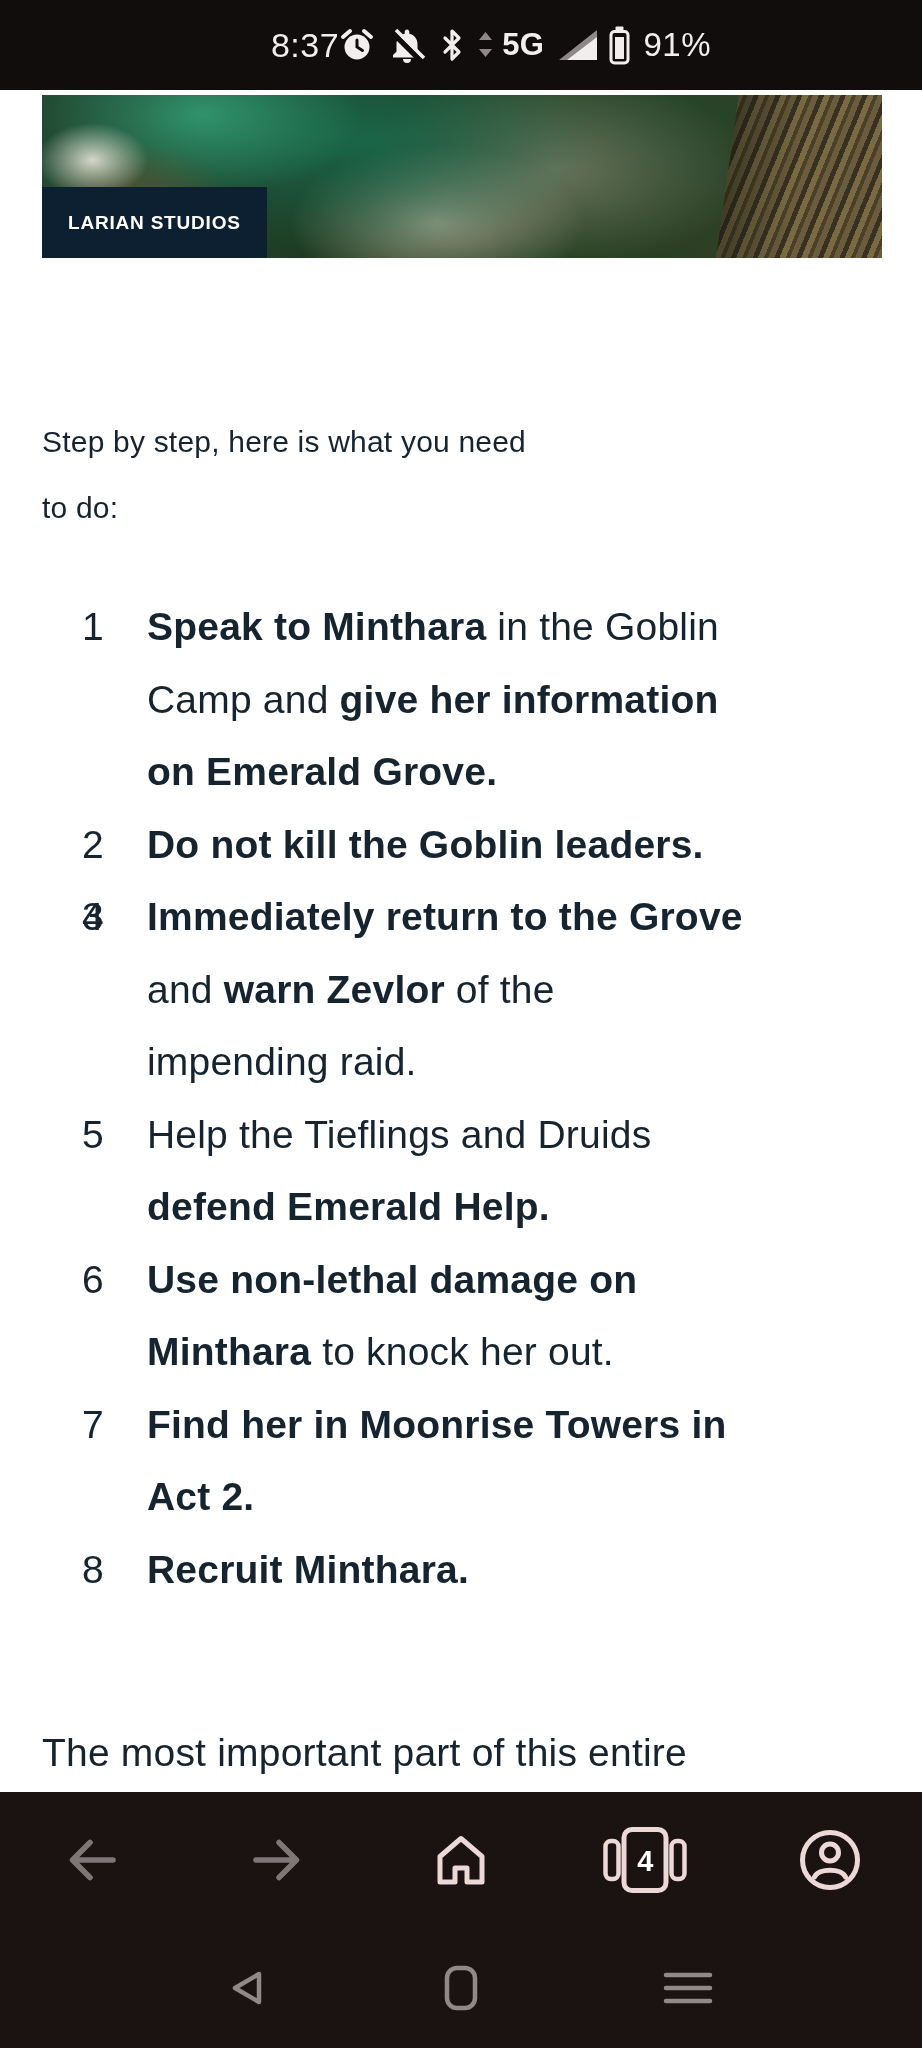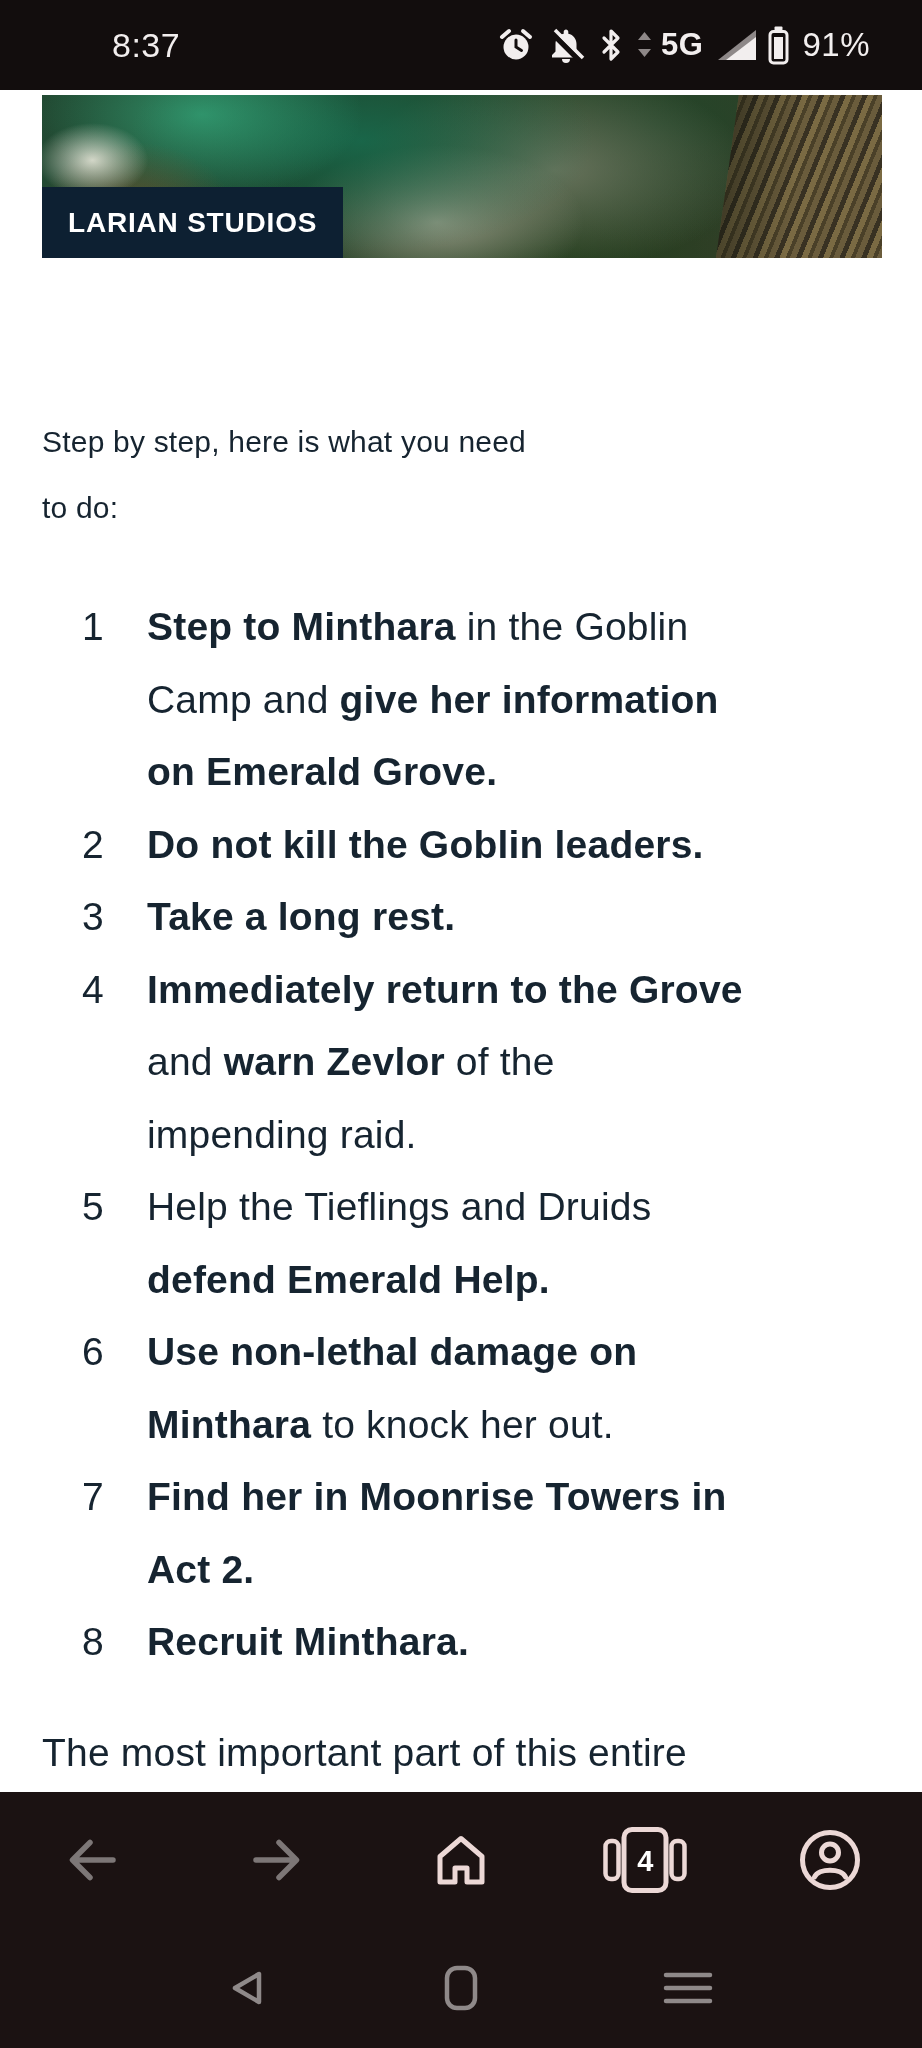--- a/index.html
+++ b/index.html
@@ -6,21 +6,21 @@
   .screen{
     position:relative;width:922px;height:2048px;overflow:hidden;
     background:var(--page-bg,#fff);
     font-family:"Liberation Sans",sans-serif;
     color:var(--text,#162430);
   }
   
   .status-bar{
     position:absolute;left:0;top:0;width:922px;height:90px;
     background:var(--statusbar-bg,#120d0d);
-    display:flex;align-items:center;justify-content:space-between;
+    display:flex;align-items:center;justify-content:center;
     color:var(--status-icon,#f2eeee);
   }
   .status-time{margin-left:112px;font-size:34px;letter-spacing:.5px;}
   .status-right{display:flex;align-items:center;gap:13px;margin-right:52px;}
   .status-right svg{display:block;}
   .net-label{font-size:31px;font-weight:700;letter-spacing:.5px;}
   .batt-label{font-size:33px;letter-spacing:.5px;}
   
   .hero{
     position:absolute;left:42px;top:95px;width:840px;height:163px;overflow:hidden;
@@ -39,21 +39,21 @@
     content:"";position:absolute;right:-14px;top:-6px;width:170px;height:120%;
     transform:skewX(-8deg);
     background:
       linear-gradient(to left, rgba(15,20,12,0) 60%, rgba(15,20,12,.45)),
       repeating-linear-gradient(105deg,#7a6a43 0 6px,#4a4028 6px 10px,#6a5c3c 10px 16px,#383122 16px 21px);
   }
   .credit-badge{
     position:absolute;left:0;bottom:0;height:71px;z-index:2;
     background:var(--badge-bg,#0d2032);color:var(--badge-text,#fff);
     display:flex;align-items:center;padding:0 26px;
-    font-size:28px;font-weight:700;letter-spacing:.8px;
+    font-size:19px;font-weight:700;letter-spacing:.8px;
   }
   
   .caption{
     position:absolute;left:42px;top:283px;width:840px;
     font-size:30px;line-height:40px;letter-spacing:.2px;
     color:var(--muted,#5f646b);
   }
   .heading{
     position:absolute;left:42px;top:409px;width:850px;margin:0;
     font-size:30px;line-height:66px;font-weight:400;letter-spacing:.2px;
@@ -148,31 +148,30 @@
 
 
   <h2 class="heading">
     <span class="hline">Step by step, here is what you need</span>
     <span class="hline">to do:</span>
   </h2>
 
   <ol class="steps">
       <li>
         <span class="num">1</span>
-        <div class="sline"><span class="b">Step to Minthara</span><span> in the Goblin</span></div>
+        <div class="sline"><span class="b">Speak to Minthara</span><span> in the Goblin</span></div>
         <div class="sline"><span>Camp and </span><span class="b">give her information</span></div>
         <div class="sline"><span class="b">on Emerald Grove.</span></div>
       </li>
       <li>
         <span class="num">2</span>
         <div class="sline"><span class="b">Do not kill the Goblin leaders.</span></div>
       </li>
       <li>
         <span class="num">3</span>
-        <div class="sline"><span class="b">Take a long rest.</span></div>
       </li>
       <li>
         <span class="num">4</span>
         <div class="sline"><span class="b">Immediately return to the Grove</span></div>
         <div class="sline"><span>and </span><span class="b">warn Zevlor</span><span> of the</span></div>
         <div class="sline"><span>impending raid.</span></div>
       </li>
       <li>
         <span class="num">5</span>
         <div class="sline"><span>Help the Tieflings and Druids</span></div>

